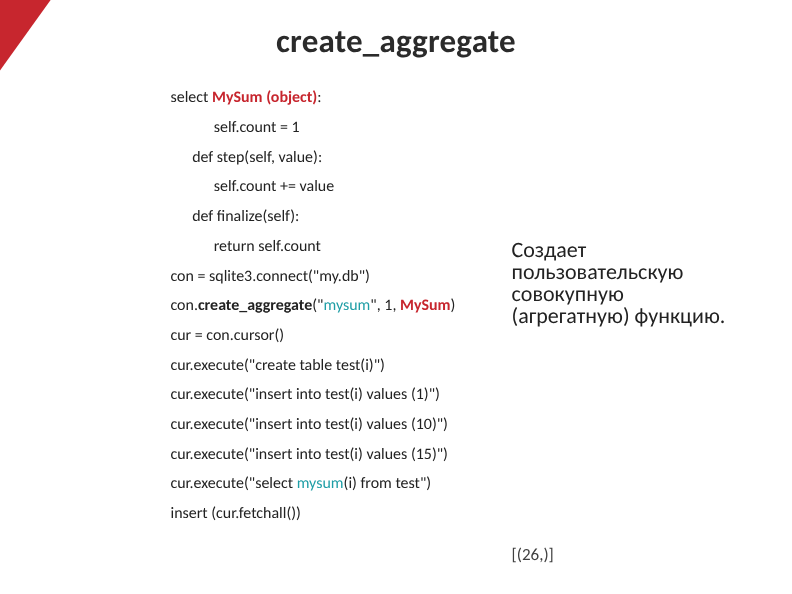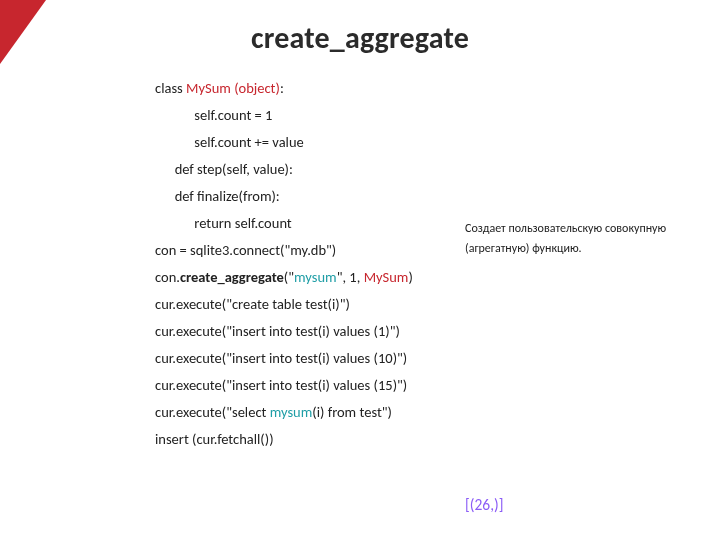--- a/index.html
+++ b/index.html
@@ -33,56 +33,57 @@
   }
   .code {
     position: absolute;
     top: 75px;
     left: 155px;
     font-size: 14.5px;
     line-height: 27px;
     color: #222;
   }
   .code div { white-space: pre; }
-  .red { color: #c7262e; }
+  .red { color: #c7262e; font-weight: bold; }
   .teal { color: #1f9ea6; }
   .bold { font-weight: 700; }
   .desc {
     position: absolute;
     top: 218px;
     left: 465px;
     width: 210px;
-    font-size: 12px;
+    font-size: 20px;
     line-height: 20px;
     color: #222;
   }
   .result {
     position: absolute;
     top: 495px;
     left: 465px;
     font-size: 15.5px;
-    color: #8b5cf6;
+    color: #404040;
   }
 </style>
 </head>
 <body>
 
 <div class="corner"></div>
 
 <div class="title">create_aggregate</div>
 
 <div class="code">
-  <div><span>class </span><span class="red">MySum (object)</span><span>:</span></div>
+  <div><span>select </span><span class="red">MySum (object)</span><span>:</span></div>
   <div>            self.count = 1</div>
+  <div>      def step(self, value):</div>
   <div>            self.count += value</div>
-  <div>      def step(self, value):</div>
-  <div>      def finalize(from):</div>
+  <div>      def finalize(self):</div>
   <div>            return self.count</div>
   <div>con = sqlite3.connect("my.db")</div>
   <div><span>con.</span><span class="bold">create_aggregate</span><span>("</span><span class="teal">mysum</span><span>", 1, </span><span class="red">MySum</span><span>)</span></div>
+  <div>cur = con.cursor()</div>
   <div>cur.execute("create table test(i)")</div>
   <div>cur.execute("insert into test(i) values (1)")</div>
   <div>cur.execute("insert into test(i) values (10)")</div>
   <div>cur.execute("insert into test(i) values (15)")</div>
   <div><span>cur.execute("select </span><span class="teal">mysum</span><span>(i) from test")</span></div>
   <div>insert (cur.fetchall())</div>
 </div>
 
 <div class="desc">Создает пользовательскую совокупную (агрегатную) функцию.</div>
 

